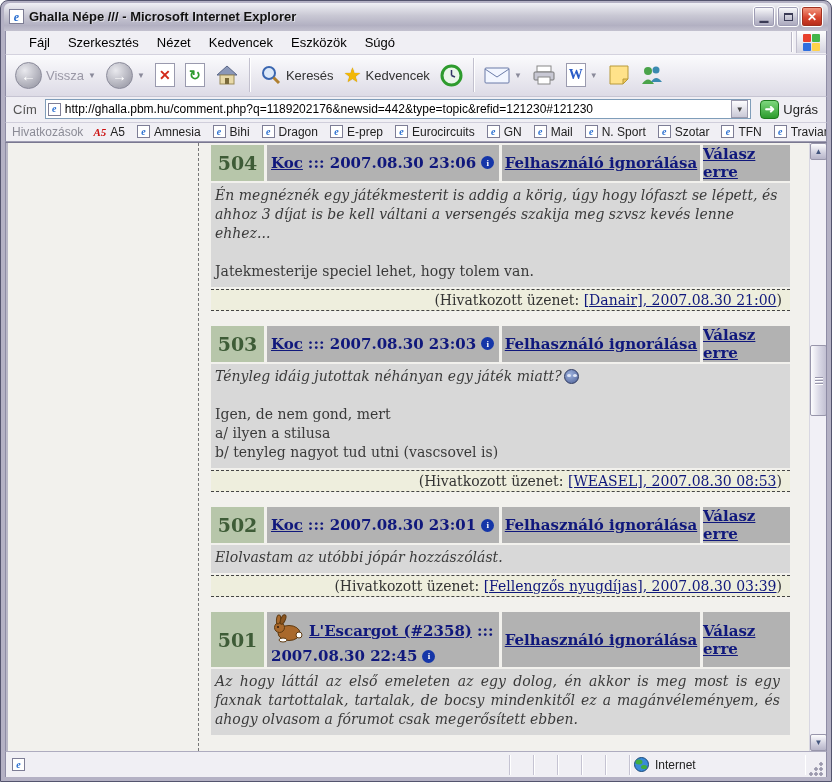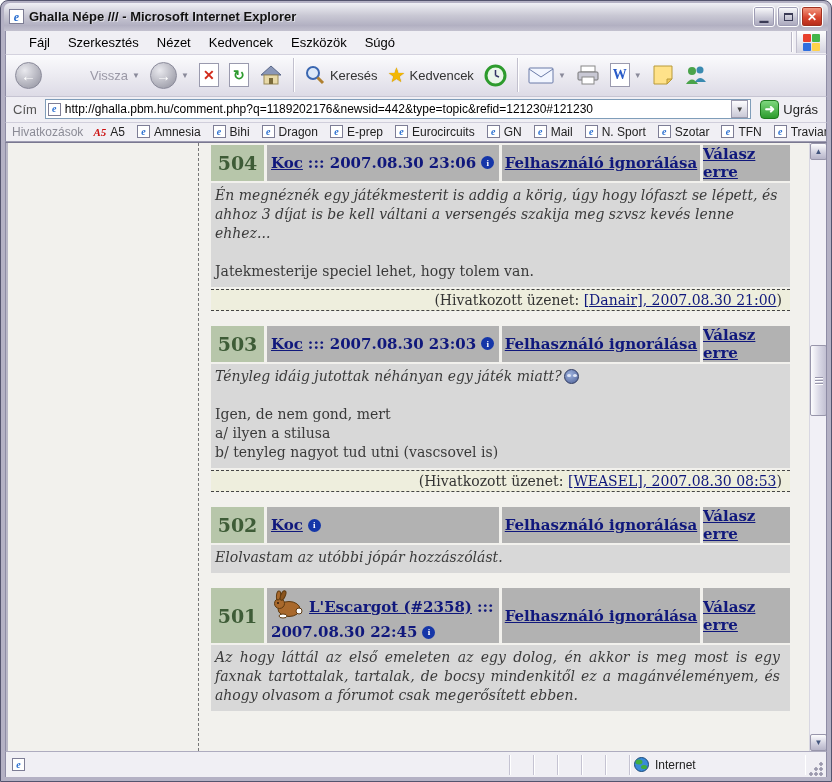--- a/index.html
+++ b/index.html
@@ -36,21 +36,21 @@
   .winlogo .grid { display:grid; grid-template-columns:8px 8px; grid-template-rows:8px 8px; gap:1px; }
   .winlogo .grid i { display:block; border-radius:1px; }
   .toolbar { height:42px; display:flex; align-items:center; gap:4px; padding:0 6px;
              background:linear-gradient(#fbfbfd,#dddbe6); border-bottom:1px solid #c6c4d2; font-size:13px; }
   .tb-sep { width:1px; height:34px; background:#c2c0ce; box-shadow:1px 0 0 #fff; margin:0 3px; }
   .tb-btn { display:flex; align-items:center; gap:4px; padding:2px 3px; color:#333; }
   .nav-circle { width:27px; height:27px; border-radius:50%;
                 background:radial-gradient(circle at 35% 30%,#e9e9ee,#a9a9b4 70%,#8f8f9c);
                 border:1px solid #8a8a9a; color:#fff; display:flex; align-items:center; justify-content:center;
                 font-size:15px; font-weight:bold; }
-  .tb-label-dim { color:#9a98a6;margin-left:44px; }
+  .tb-label-dim { color:#9a98a6; }
   .drop { font-size:8px; color:#8a8a9a; }
   .doc-glyph { width:20px; height:24px; background:#fff; border:1px solid #9a9aae; display:flex;
                align-items:center; justify-content:center; font-size:14px; font-weight:bold; }
   .glyph-lg { font-size:20px; line-height:1; }
   
   .addressbar { height:26px; display:flex; align-items:center; gap:5px; padding:0 4px;
                 border-bottom:1px solid #d0cedb; font-size:13px; }
   .addr-label { color:#555; padding:0 3px; }
   .addr-input { flex:1; height:20px; background:#fff; border:1px solid #7f9db9; display:flex;
                 align-items:center; gap:4px; padding:0 2px; font-size:12px; overflow:hidden; }
@@ -356,32 +356,34 @@
 a/ ilyen a stilusa
 b/ tenyleg nagyot tud utni (vascsovel is)</span></p>
             </div>
             <div class="cell-quote">(Hivatkozott üzenet: <span class="quote-link">[WEASEL], 2007.08.30 08:53</span>)</div>
           </div>
           <div class="post">
             <div class="cell-num">502</div>
             <div class="cell-head">
               <div class="head-line">
                 <span class="author-link">Koc</span>
+                <span>::: 2007.08.30 23:01</span>
                 <span class="info-icon">i</span>
               </div>
             </div>
             <div class="cell-link">
               <span>Felhasználó ignorálása</span>
             </div>
             <div class="cell-link">
               <span>Válasz erre</span>
             </div>
             <div class="cell-body">
               <p><span class="it ">Elolvastam az utóbbi jópár hozzászólást.</span></p>
             </div>
+            <div class="cell-quote">(Hivatkozott üzenet: <span class="quote-link">[Fellengzős nyugdíjas], 2007.08.30 03:39</span>)</div>
           </div>
           <div class="post">
             <div class="cell-num">501</div>
             <div class="cell-head">
               <div class="head-line">
                 <span class="avatar-rabbit"><svg width="33" height="29" viewBox="0 0 33 29">
                     <ellipse cx="18" cy="19" rx="11" ry="7.5" fill="#a9692c" stroke="#5f3a10"></ellipse>
                     <circle cx="8.5" cy="13.5" r="5" fill="#a9692c" stroke="#5f3a10"></circle>
                     <ellipse cx="12" cy="5.5" rx="2.2" ry="5" fill="#8a5520" stroke="#5f3a10" transform="rotate(25 12 5.5)"></ellipse>
                     <ellipse cx="7.5" cy="5.5" rx="2" ry="4.5" fill="#a9692c" stroke="#5f3a10" transform="rotate(8 7.5 5.5)"></ellipse>

